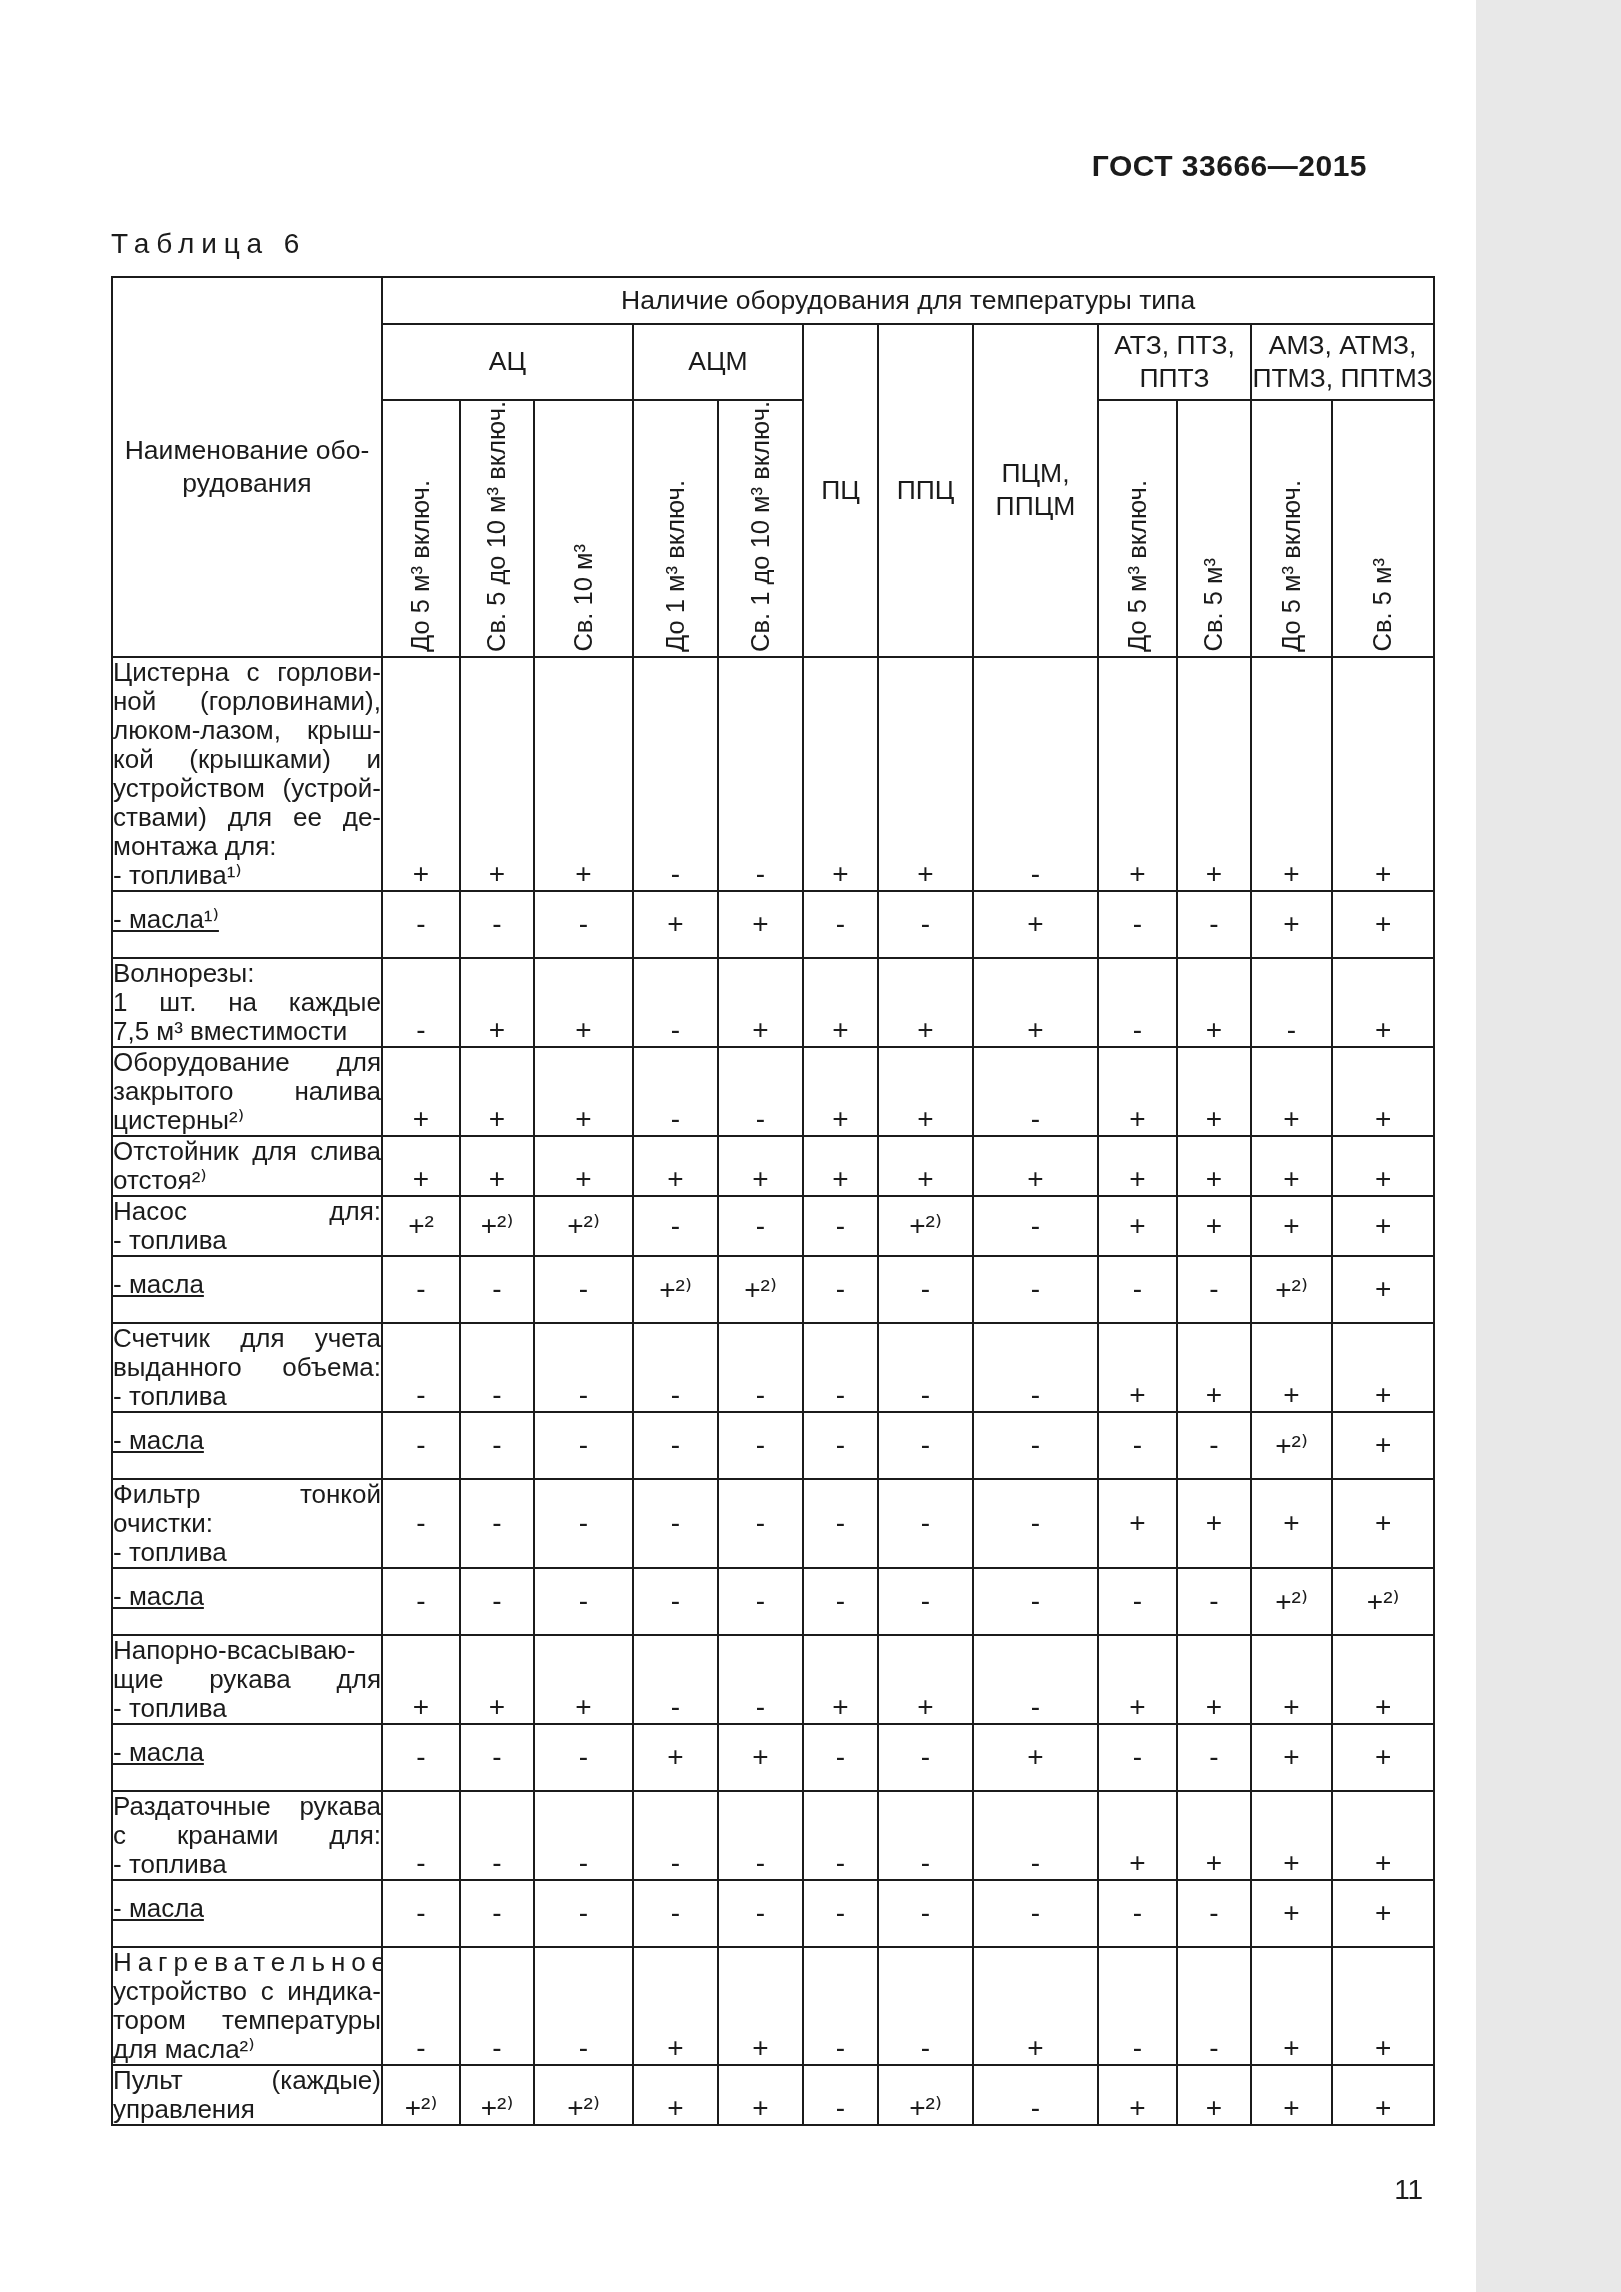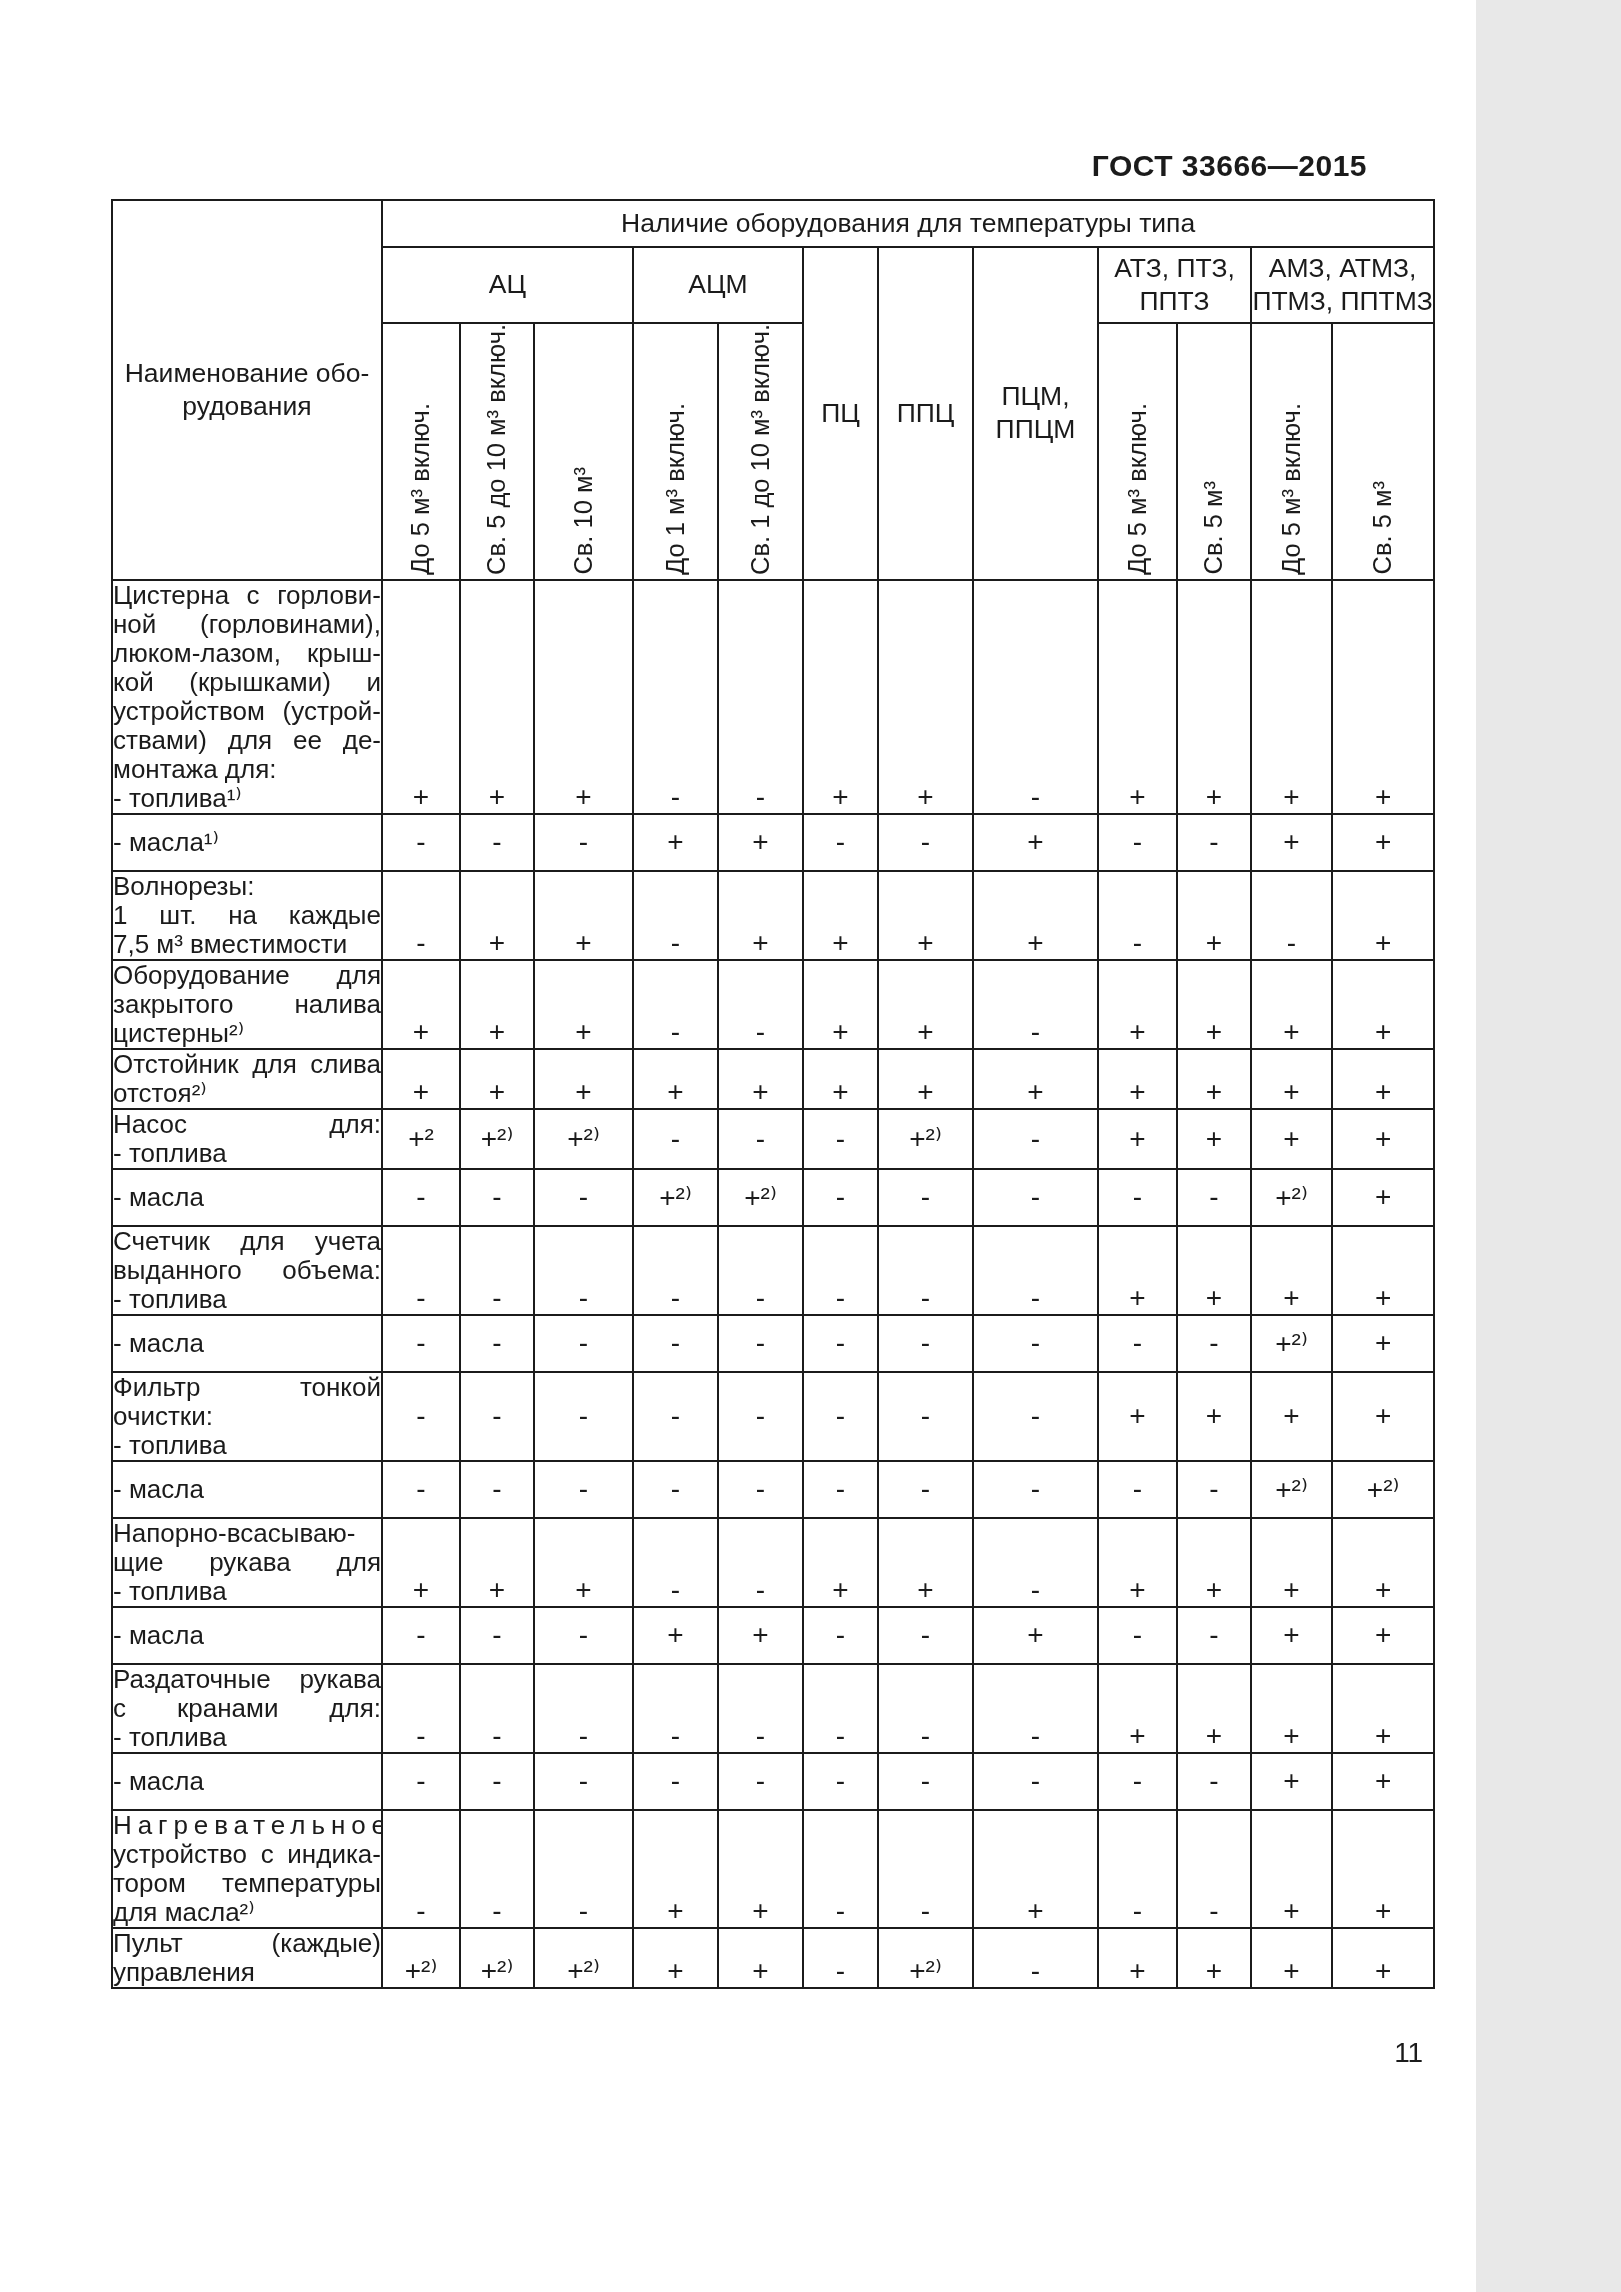--- a/index.html
+++ b/index.html
@@ -22,33 +22,34 @@
   .vert{height:247px;vertical-align:bottom;text-align:center;padding-bottom:15.7px;
         border-bottom:6.9px double #1b1b1b;}
   .vert span{display:inline-block;writing-mode:vertical-rl;transform:rotate(180deg);
              font-size:25.5px;white-space:nowrap;line-height:1;}
   .name{text-align:left;padding:7.8px 9.8px 7.8px 8.8px;font-size:26px;line-height:29px;
         vertical-align:top;border-bottom:none;}
   .name .jline{text-align:justify;text-align-last:justify;}
   .name .lline{text-align:right;text-align-last:left;}
   .name .ls{letter-spacing:5.9px;}
   tr.sub td{height:51px;}
-  tr.sub td.name{border-top:none;vertical-align:middle;padding-top:2px;padding-bottom:2px;}
+  tr.sub td.name{border-top:none;vertical-align:middle;padding-top:2px;padding-bottom:12px;text-decoration:underline;}
   tr.gstart td{border-top:2.9px solid #1b1b1b;}
   .val{text-align:center;font-size:28px;}
   .vb{vertical-align:bottom;padding-bottom:7.8px;}
   .vm{vertical-align:middle;}
   .pageno{text-align:right;padding-right:9.8px;margin-top:48px;font-size:28px;}
 </style>
 </head>
 <body>
 
 <div class="page">
   <div class="content">
     <div class="std-ref">ГОСТ 33666—2015</div>
+    <div class="caption">Таблица 6</div>
     <table class="tbl">
       <colgroup>
           <col style="width: 270px;">
           <col style="width: 78px;">
           <col style="width: 74px;">
           <col style="width: 99px;">
           <col style="width: 85px;">
           <col style="width: 85px;">
           <col style="width: 75px;">
           <col style="width: 95px;">

